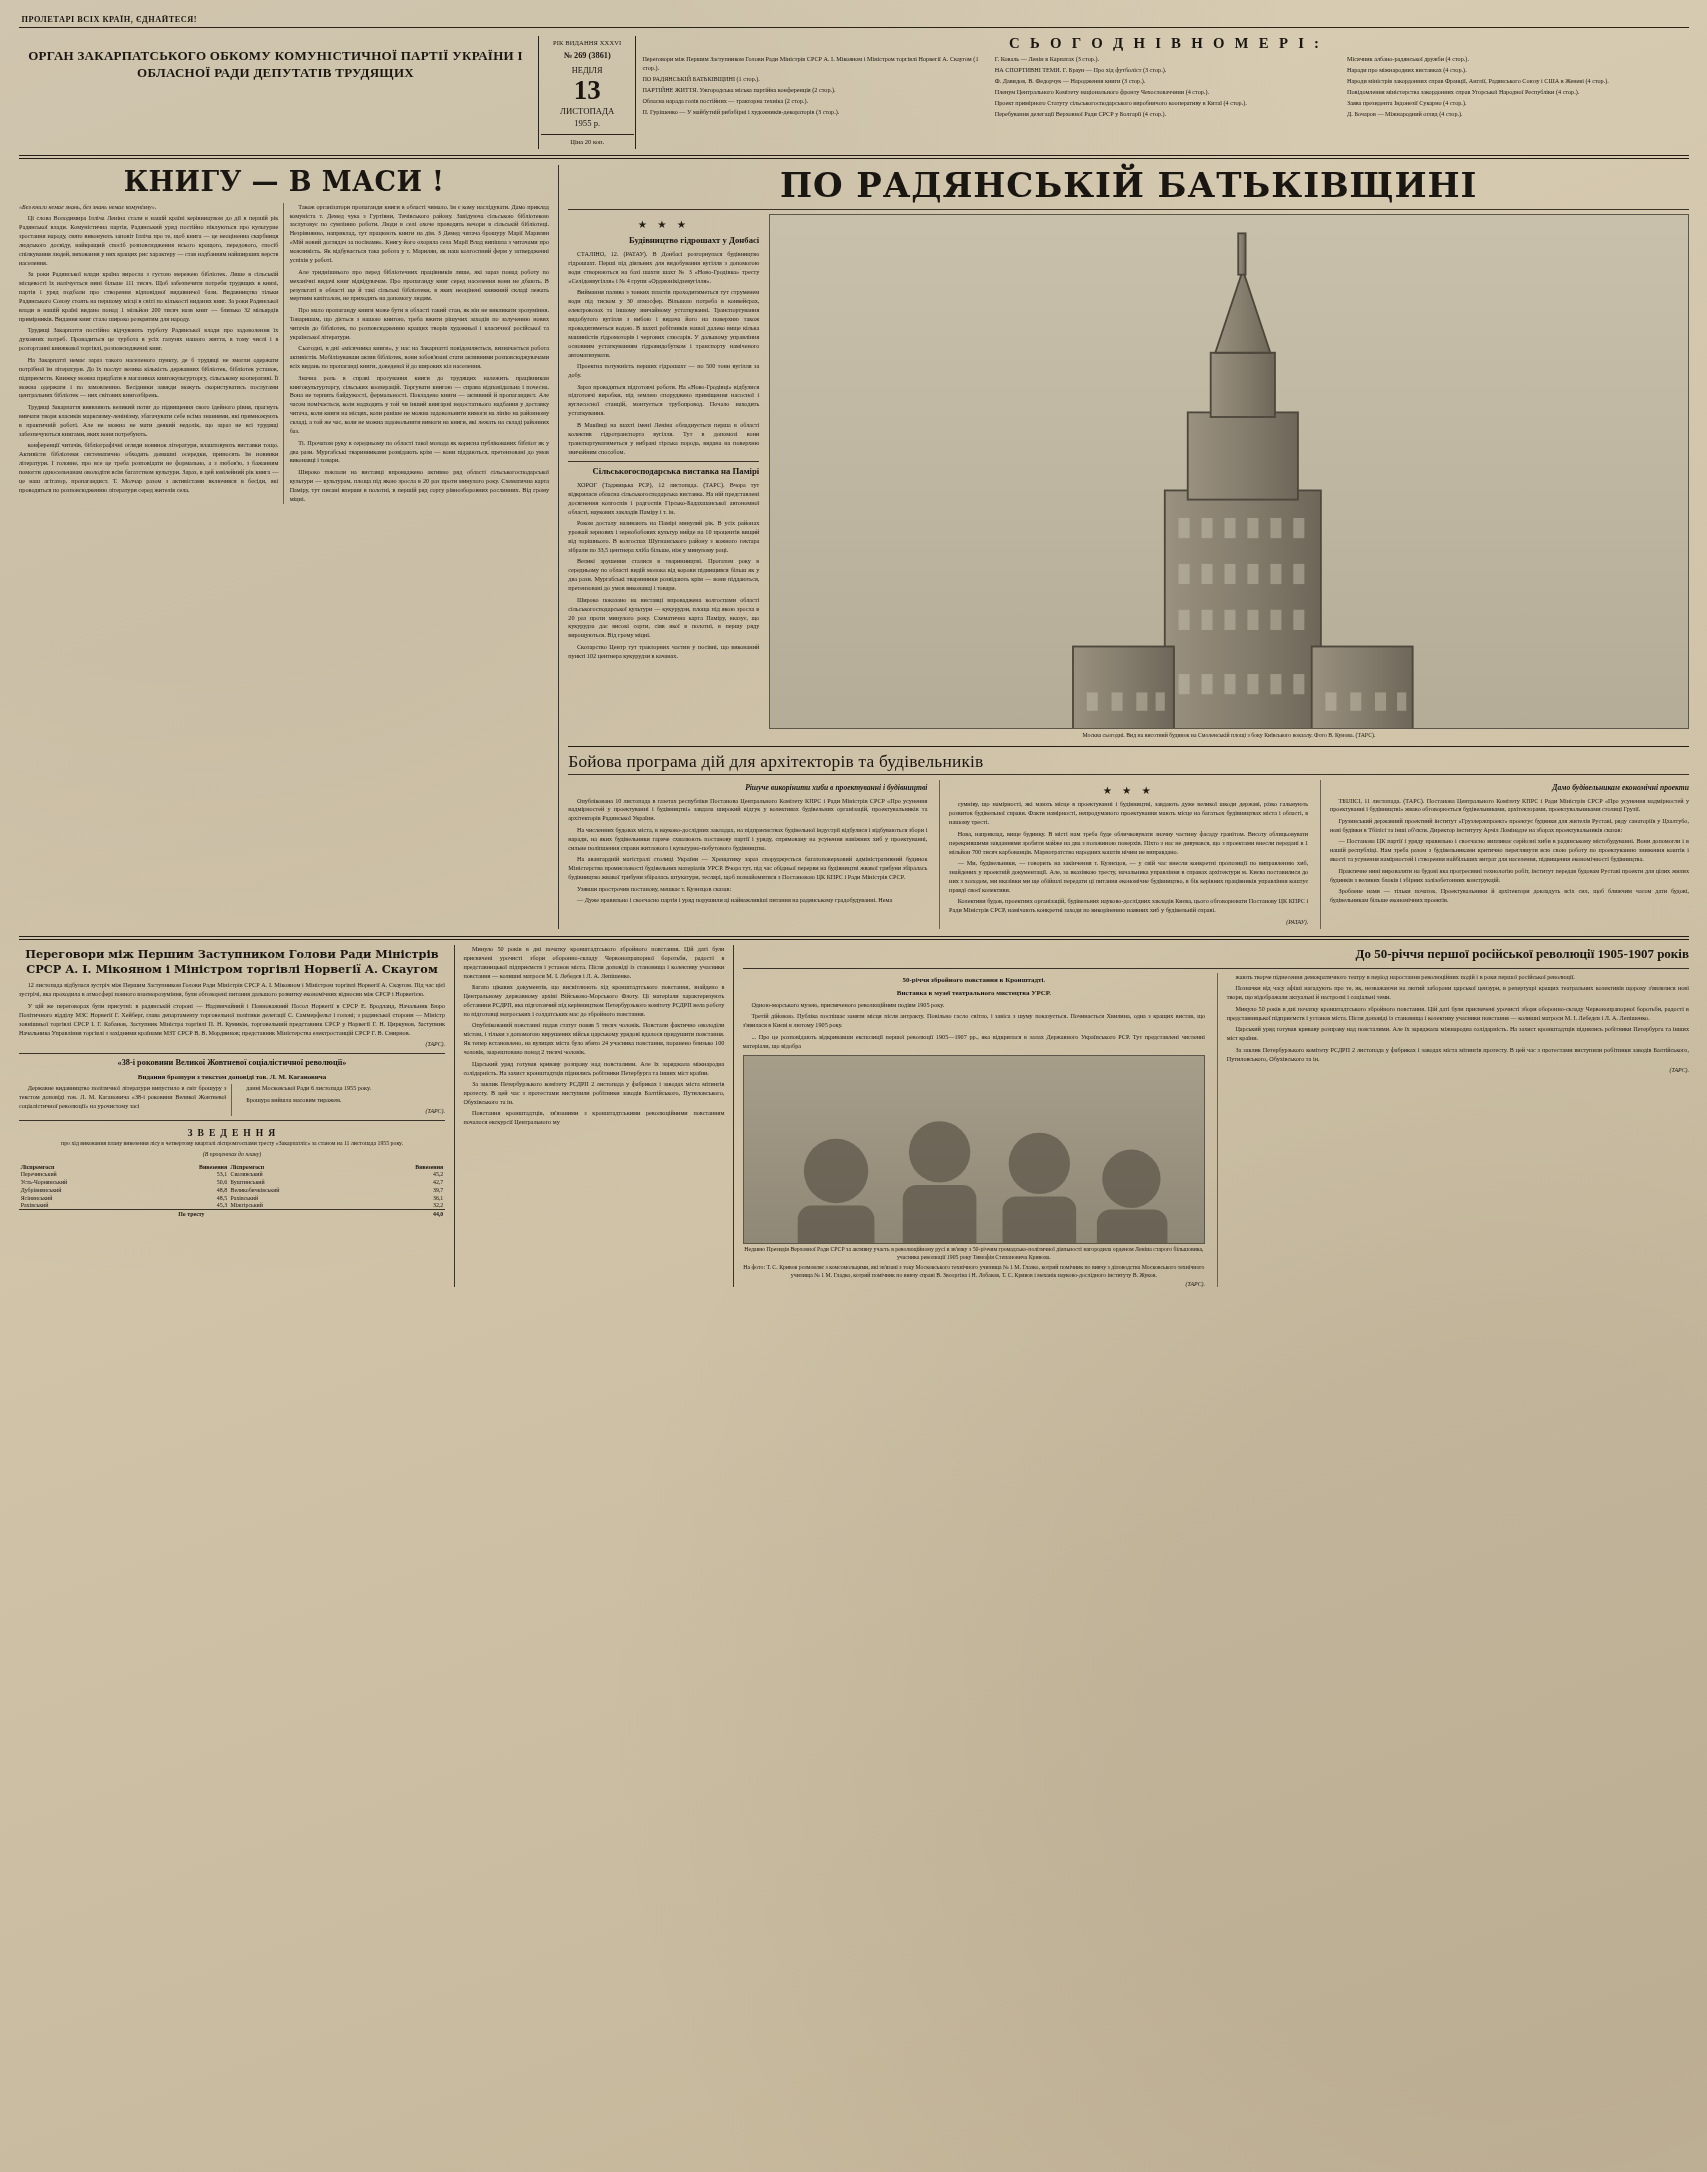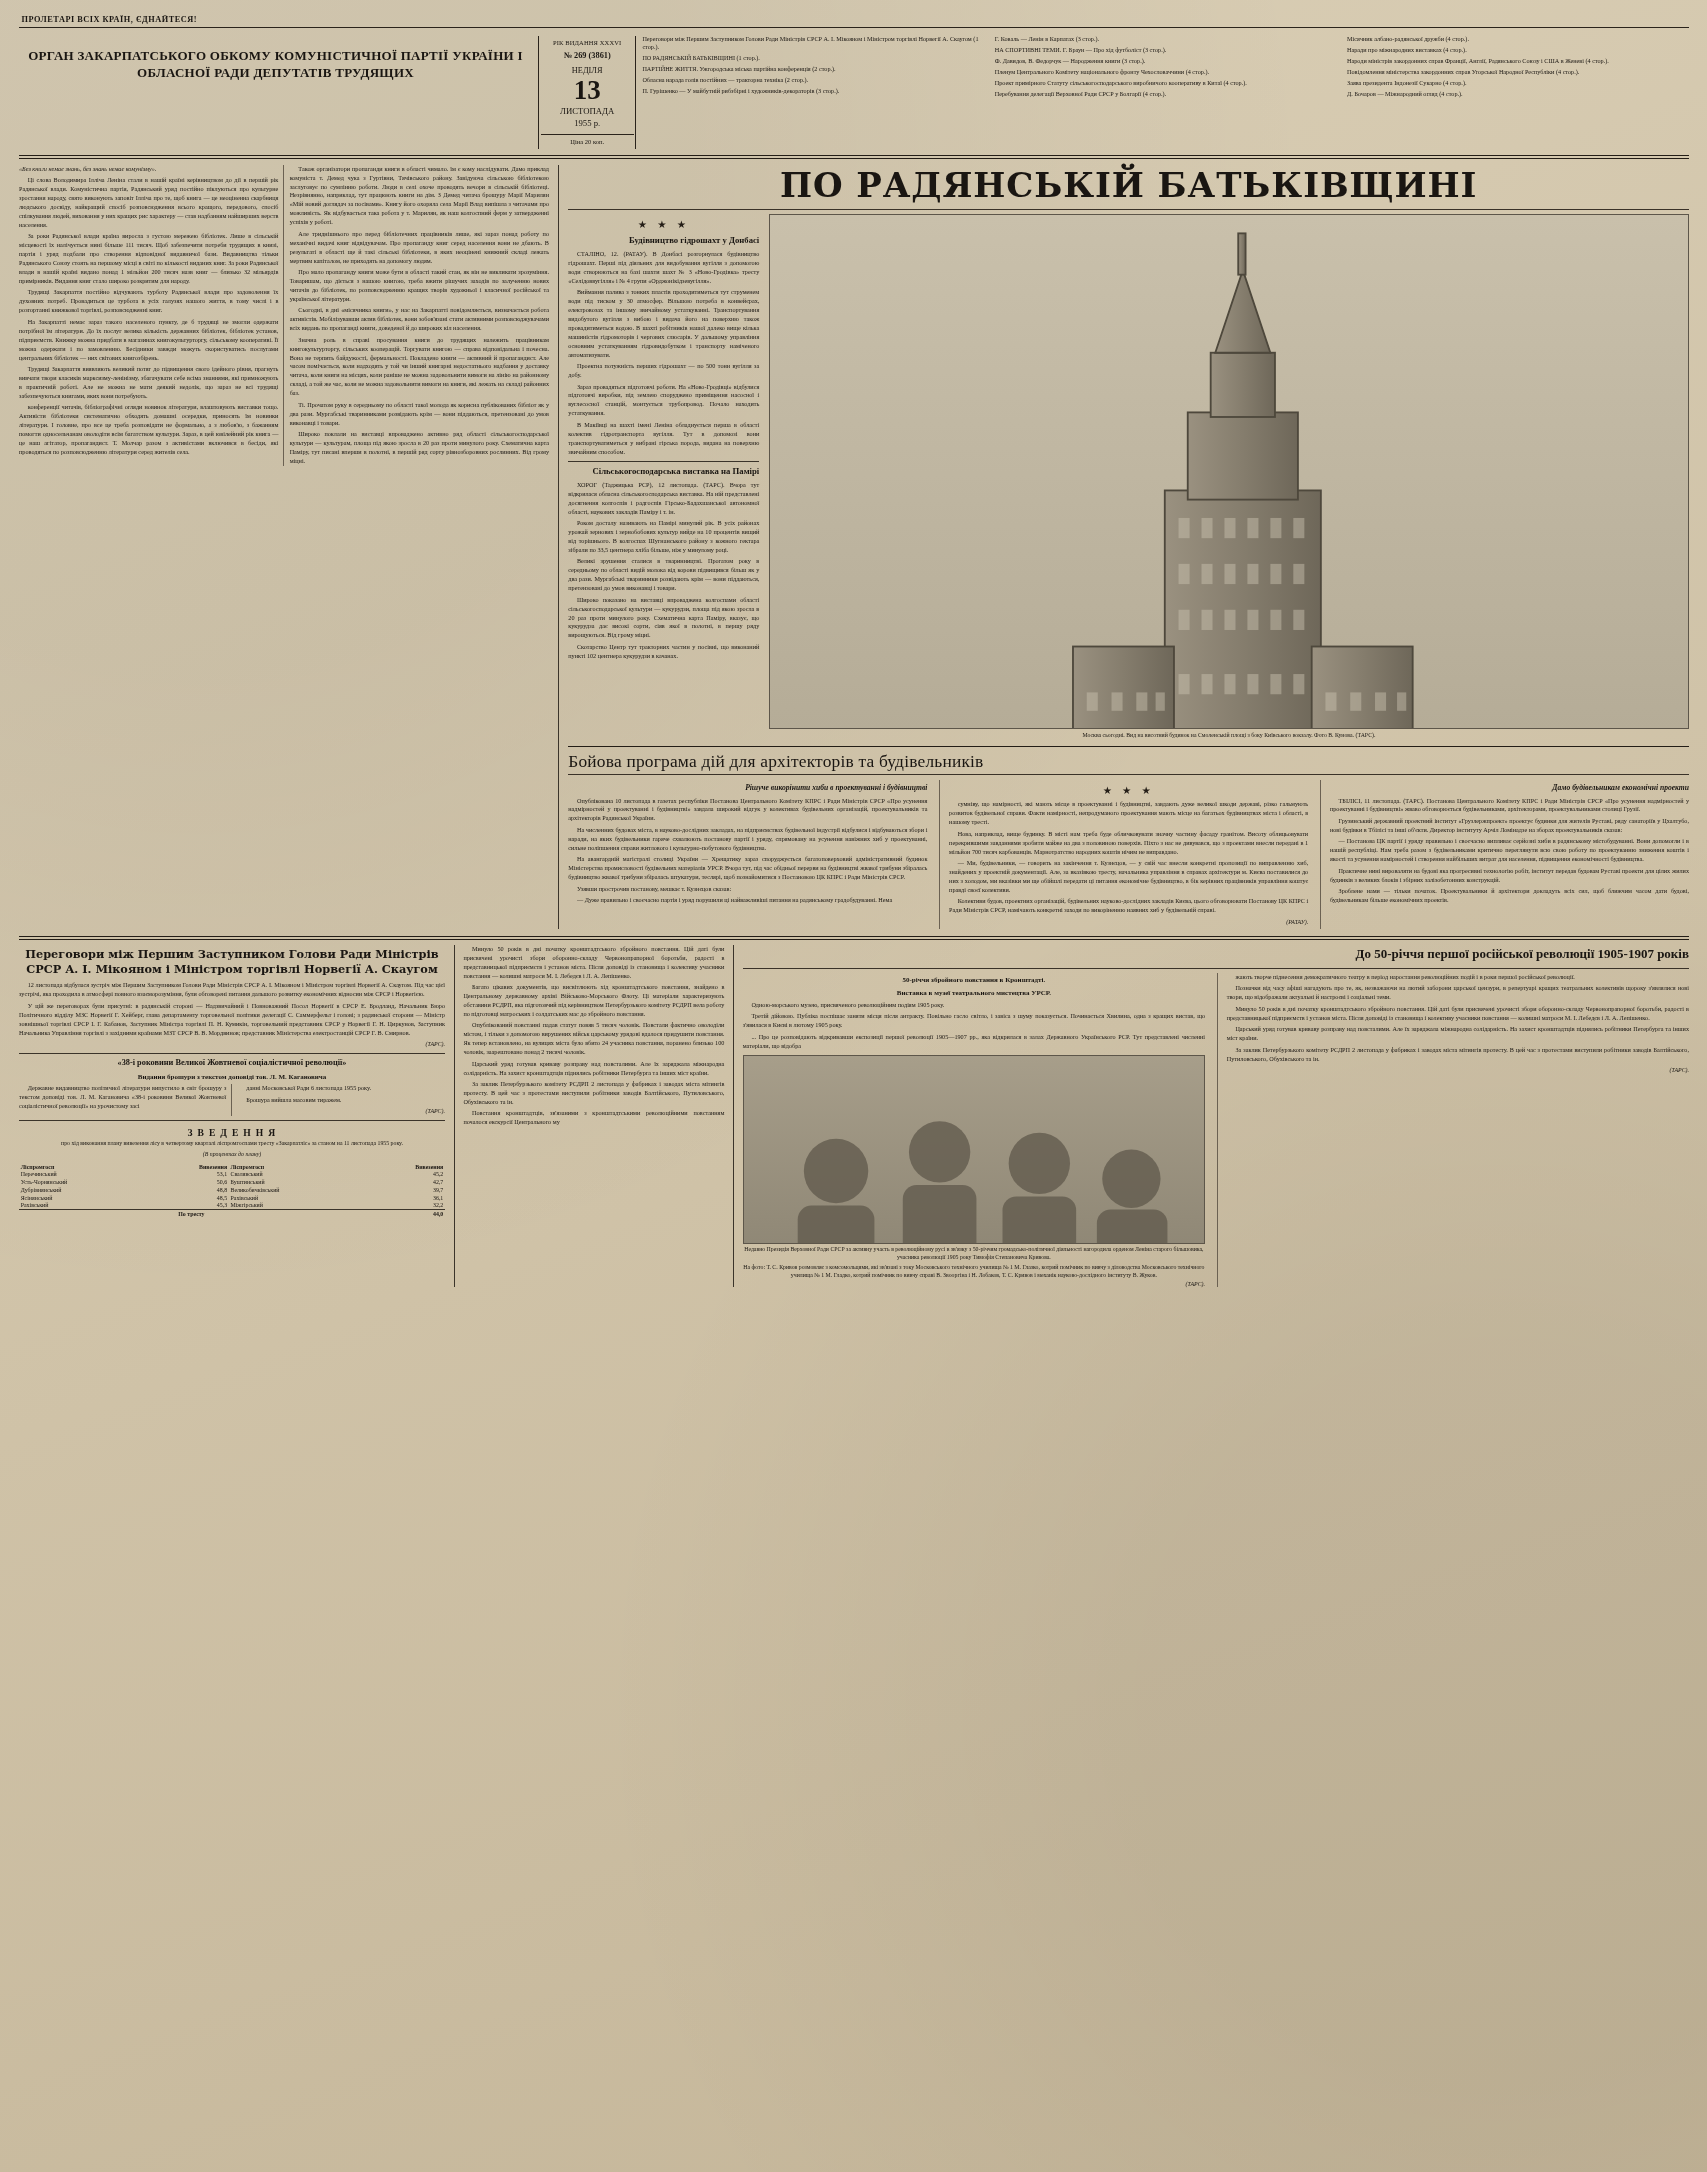--- a/index.html
+++ b/index.html
@@ -156,20 +156,21 @@
       <div class="year">РІК ВИДАННЯ XXXVI</div>
       <div class="issue">№ 269 (3861)</div>
       <div class="dayname">НЕДІЛЯ</div>
       <div class="bignum">13</div>
       <div class="month">ЛИСТОПАДА</div>
       <div class="yr">1955 р.</div>
       <div class="price">Ціна 20 коп.</div>
     </div>
 
     <div class="mh-right">
+      <div class="today-head">С Ь О Г О Д Н І   В   Н О М Е Р І :</div>
       <div class="today-cols">
         <div class="col">
           <p>Переговори між Першим Заступником Голови Ради Міністрів СРСР А. І. Мікояном і Міністром торгівлі Норвегії А. Скаугом (1 стор.).</p>
           <p>ПО РАДЯНСЬКІЙ БАТЬКІВЩИНІ (1 стор.).</p>
           <p>ПАРТІЙНЕ ЖИТТЯ. Ужгородська міська партійна конференція (2 стор.).</p>
           <p>Обласна нарада голів постійних — тракторна техніка (2 стор.).</p>
           <p>П. Гурішенко — У майбутній рибзбірні і художників-декораторів (3 стор.).</p>
         </div>
         <div class="col">
           <p>Г. Коваль — Ленін в Карпатах (3 стор.).</p>
@@ -189,20 +190,21 @@
         </div>
       </div>
     </div>
   </div>
 
   <div class="body-rule"></div>
 
   <div class="main">
 
     <div class="colA">
+      <h2 class="sec-title kniga-title">КНИГУ — В МАСИ !</h2>
       <div class="two-col txt">
         <p class="noind ital">«Без книги немає знань, без знань немає комунізму».</p>
         <p>Ці слова Володимира Ілліча Леніна стали в нашій країні керівництвом до дії в першій рік Радянської влади. Комуністична партія, Радянський уряд постійно піклуються про культурне зростання народу, свято виконують заповіт Ілліча про те, щоб книга — це неоціненна скарбниця людського досвіду, найкращий спосіб розповсюдження всього кращого, передового, спосіб спілкування людей, виховання у них кращих рис характеру — став надбанням найширших верств населення.</p>
         <p>За роки Радянської влади країна виросла з густою мережею бібліотек. Лише в сільській місцевості їх налічується нині більше 111 тисяч. Щоб забезпечити потреби трудящих в книзі, партія і уряд подбали про створення відповідної видавничої бази. Видавництва тільки Радянського Союзу стоять на першому місці в світі по кількості виданих книг. За роки Радянської влади в нашій країні видано понад 1 мільйон 200 тисяч назв книг — близько 32 мільярдів примірників. Видання книг стало широко розкритим для народу.</p>
         <p>Трудящі Закарпаття постійно відчувають турботу Радянської влади про задоволення їх духовних потреб. Провадиться це турбота в усіх галузях нашого життя, в тому числі і в розгортанні книжкової торгівлі, розповсюдженні книг.</p>
         <p>На Закарпатті немає зараз такого населеного пункту, де б трудящі не змогли одержати потрібної їм літератури. До їх послуг велика кількість державних бібліотек, бібліотек установ, підприємств. Книжку можна придбати в магазинах кни­гокультурторгу, сільському кооперативі. Її можна одержати і по замовленню. Бесідники завжди можуть скористуватись послугами центральних бібліотек — них світових книгозбірень.</p>
         <p>Трудящі Закарпаття виявляють великий потяг до підвищення свого ідейного рівня, прагнуть вивчати твори класиків марксизму-ленінізму, збагачувати себе всіма знаннями, які примножують в практичній роботі. Але не можна не мати деякий недолік, що зараз не всі трудящі забезпечуються книгами, яких вони потребують.</p>
         <p>конференції читачів, бібліографічні огляди новинок літератури, влаштовують виставки тощо. Активісти бібліотеки систематично обходять домашні осередки, приносять їм новинки літератури. І головне, про все це треба розповідати не формально, а з любов'ю, з бажанням помогти односельчанам оволодіти всім багатством культури. Зараз, в цей ювілейний рік книга — це наш агітатор, пропагандист. Т. Молчар разом з активістами включився в бесіди, які проводяться по розповсюдженню літератури серед жителів села.</p>
         <p>Також організатори пропаганди книги в області чимало. їм є кому наслідувати. Дамо приклад комуніста т. Демед­ чука з Гуртівни, Тячівського району. Завідуюча сільською бібліотекою заслуговує по сумлінню роботи. Люди в селі охоче проводять вечори в сільській бібліотеці. Незрівнянно, наприклад, тут працюють книги на дім. З Демед читача брошуру Марії Марилян «Мій новий доглядач за посівами». Книгу його охоряла села Марії Влад ви­пішла з читачами про можливість. Як відбувається така робота у т. Марилян, як наш колгоспний ферм у затвердженні успіхів у роботі.</p>
         <p>Але триднішнього про перед бібліотечних працівників лише, які зараз понад роботу по механічні видачі книг відвідувачам. Про пропаганду книг серед населення вони не дбають. В результаті в області ще й такі сільські бібліотеки, в яких неоцінені книжний складі лежать мертвим капіталом, не приходять на допомогу людям.</p>

